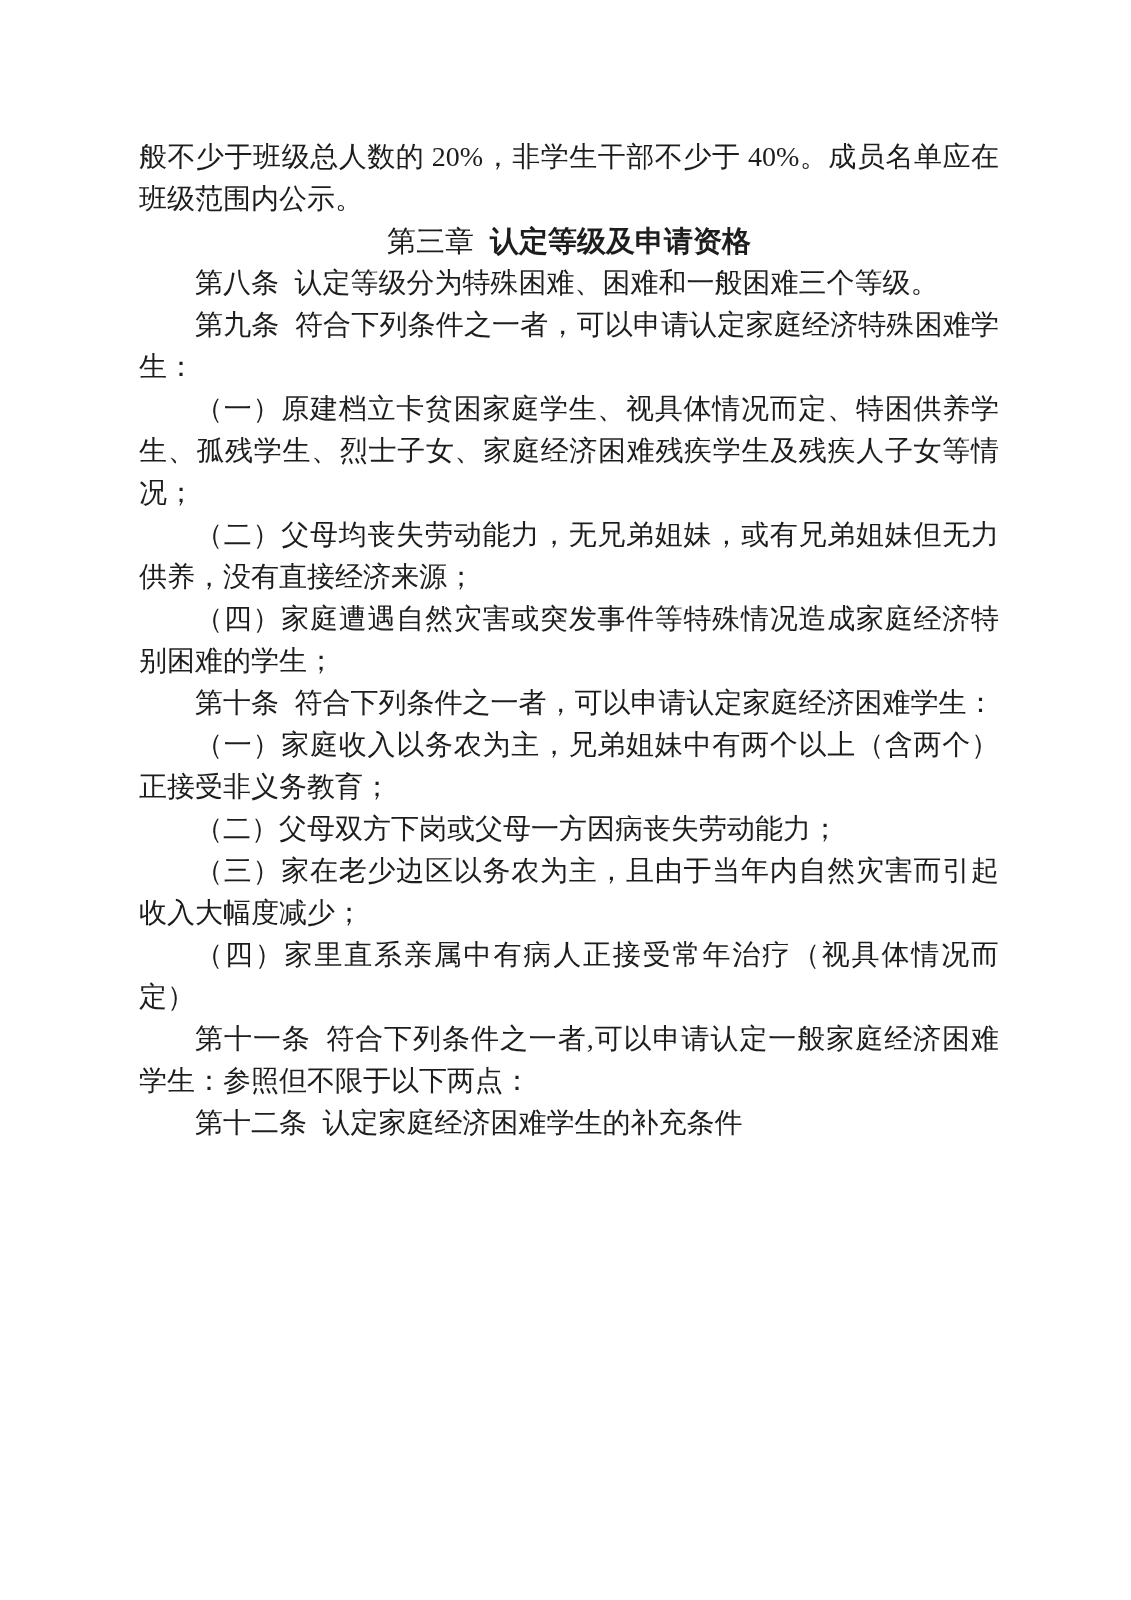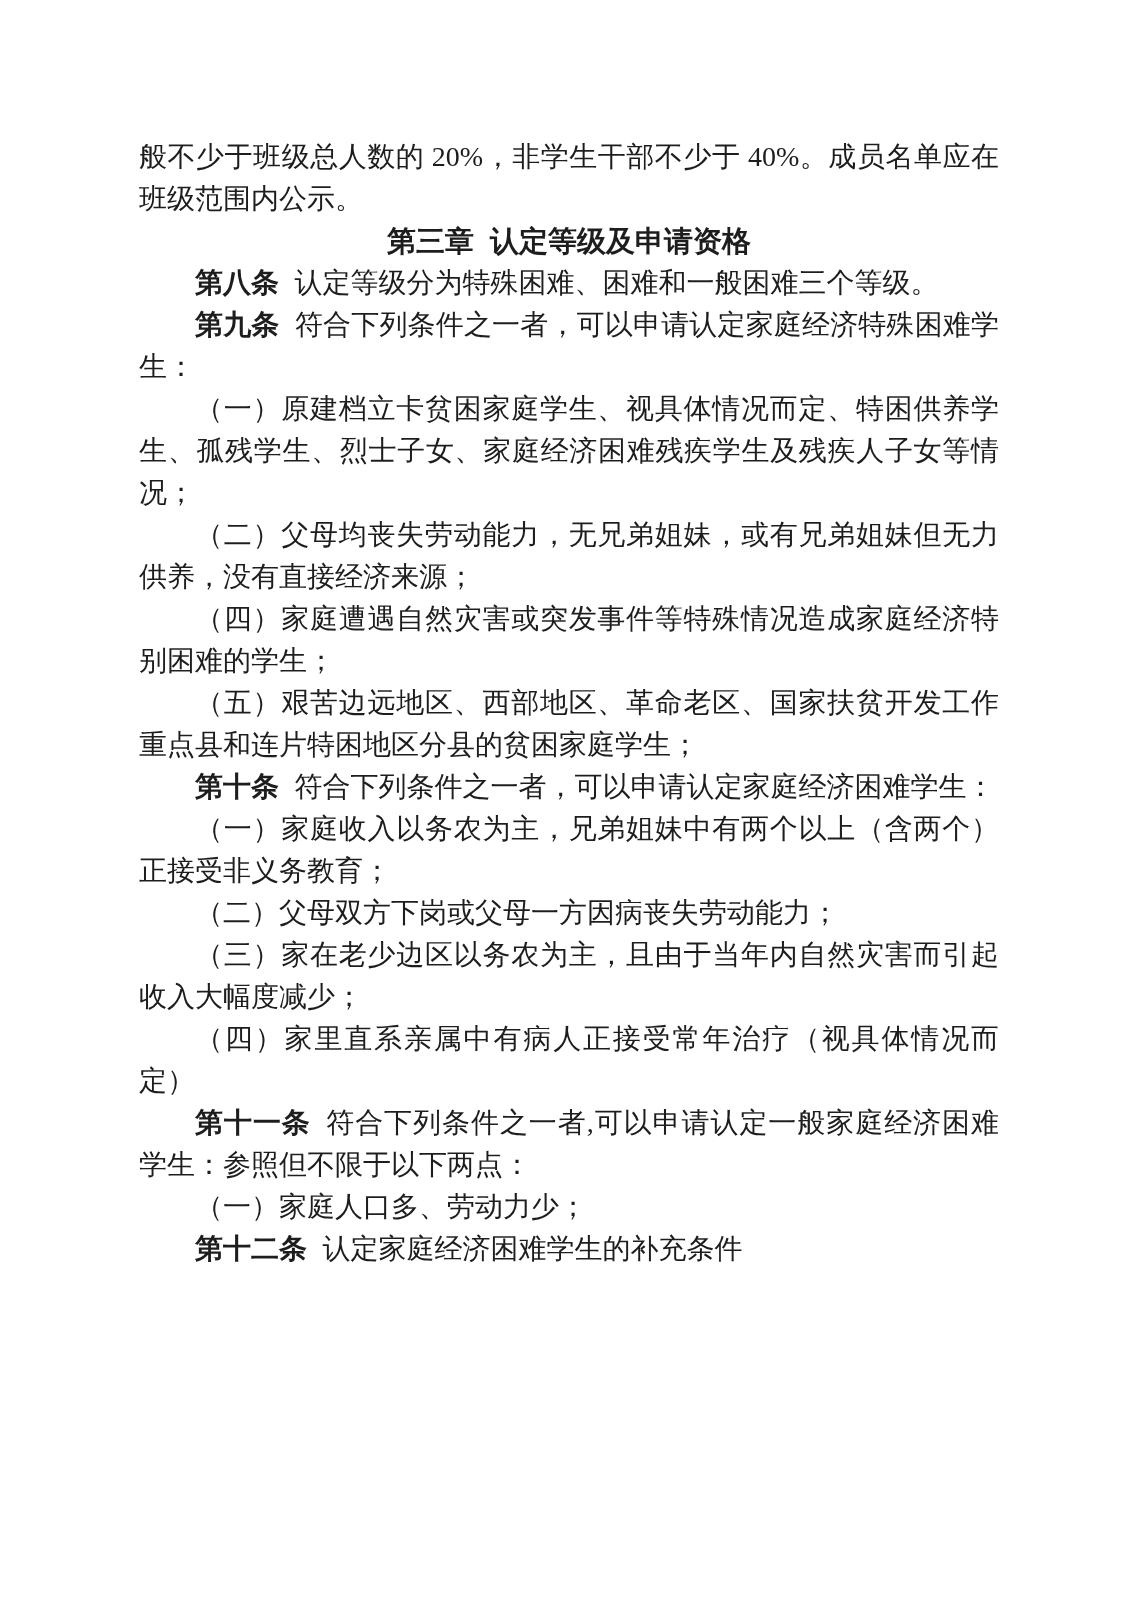--- a/index.html
+++ b/index.html
@@ -29,21 +29,21 @@
   .chapter {
     margin: 0;
     text-align: center;
     text-indent: 0;
     font-size: 29px;
     line-height: 42px;
     font-weight: 700;
     font-family: "Liberation Sans", "DejaVu Sans", sans-serif;
   }
   .lead {
-    font-weight: 700;
+    font-weight: 400;
     font-family: "Liberation Sans", "DejaVu Sans", sans-serif;
     margin-right: 0.55em;
   }
   .footer {
     position: absolute;
     top: 1474px; left: 0;
     width: 100%;
     text-align: center;
     font-size: 19px;
     line-height: 28px;
@@ -60,31 +60,29 @@
 
     <h2 class="chapter"><span class="lead">第三章</span><span>认定等级及申请资格</span></h2>
 
     <p class="para"><span class="lead">第八条</span><span>认定等级分为特殊困难、困难和一般困难三个等级。</span></p>
 
     <p class="para"><span class="lead">第九条</span><span>符合下列条件之一者，可以申请认定家庭经济特殊困难学生：</span></p>
 
     <p class="para">（一）原建档立卡贫困家庭学生、视具体情况而定、特困供养学生、孤残学生、烈士子女、家庭经济困难残疾学生及残疾人子女等情况；</p>
     <p class="para">（二）父母均丧失劳动能力，无兄弟姐妹，或有兄弟姐妹但无力供养，没有直接经济来源；</p>
     <p class="para">（四）家庭遭遇自然灾害或突发事件等特殊情况造成家庭经济特别困难的学生；</p>
-    <p class="para">（五）艰苦边远地区、西部地区、革命老区、国家扶贫开发工作重点县和连片特困地区分县的贫困家庭学生；</p>
 
     <p class="para"><span class="lead">第十条</span><span>符合下列条件之一者，可以申请认定家庭经济困难学生：</span></p>
 
     <p class="para">（一）家庭收入以务农为主，兄弟姐妹中有两个以上（含两个）正接受非义务教育；</p>
     <p class="para">（二）父母双方下岗或父母一方因病丧失劳动能力；</p>
     <p class="para">（三）家在老少边区以务农为主，且由于当年内自然灾害而引起收入大幅度减少；</p>
     <p class="para">（四）家里直系亲属中有病人正接受常年治疗（视具体情况而定）</p>
 
     <p class="para"><span class="lead">第十一条</span><span>符合下列条件之一者,可以申请认定一般家庭经济困难学生：参照但不限于以下两点：</span></p>
 
-    <p class="para">（一）家庭人口多、劳动力少；</p>
 
     <p class="para"><span class="lead">第十二条</span><span>认定家庭经济困难学生的补充条件</span></p>
 
   </div>
 
   <div class="footer">— 104 —</div>
 </div>
 
 </body></html>

